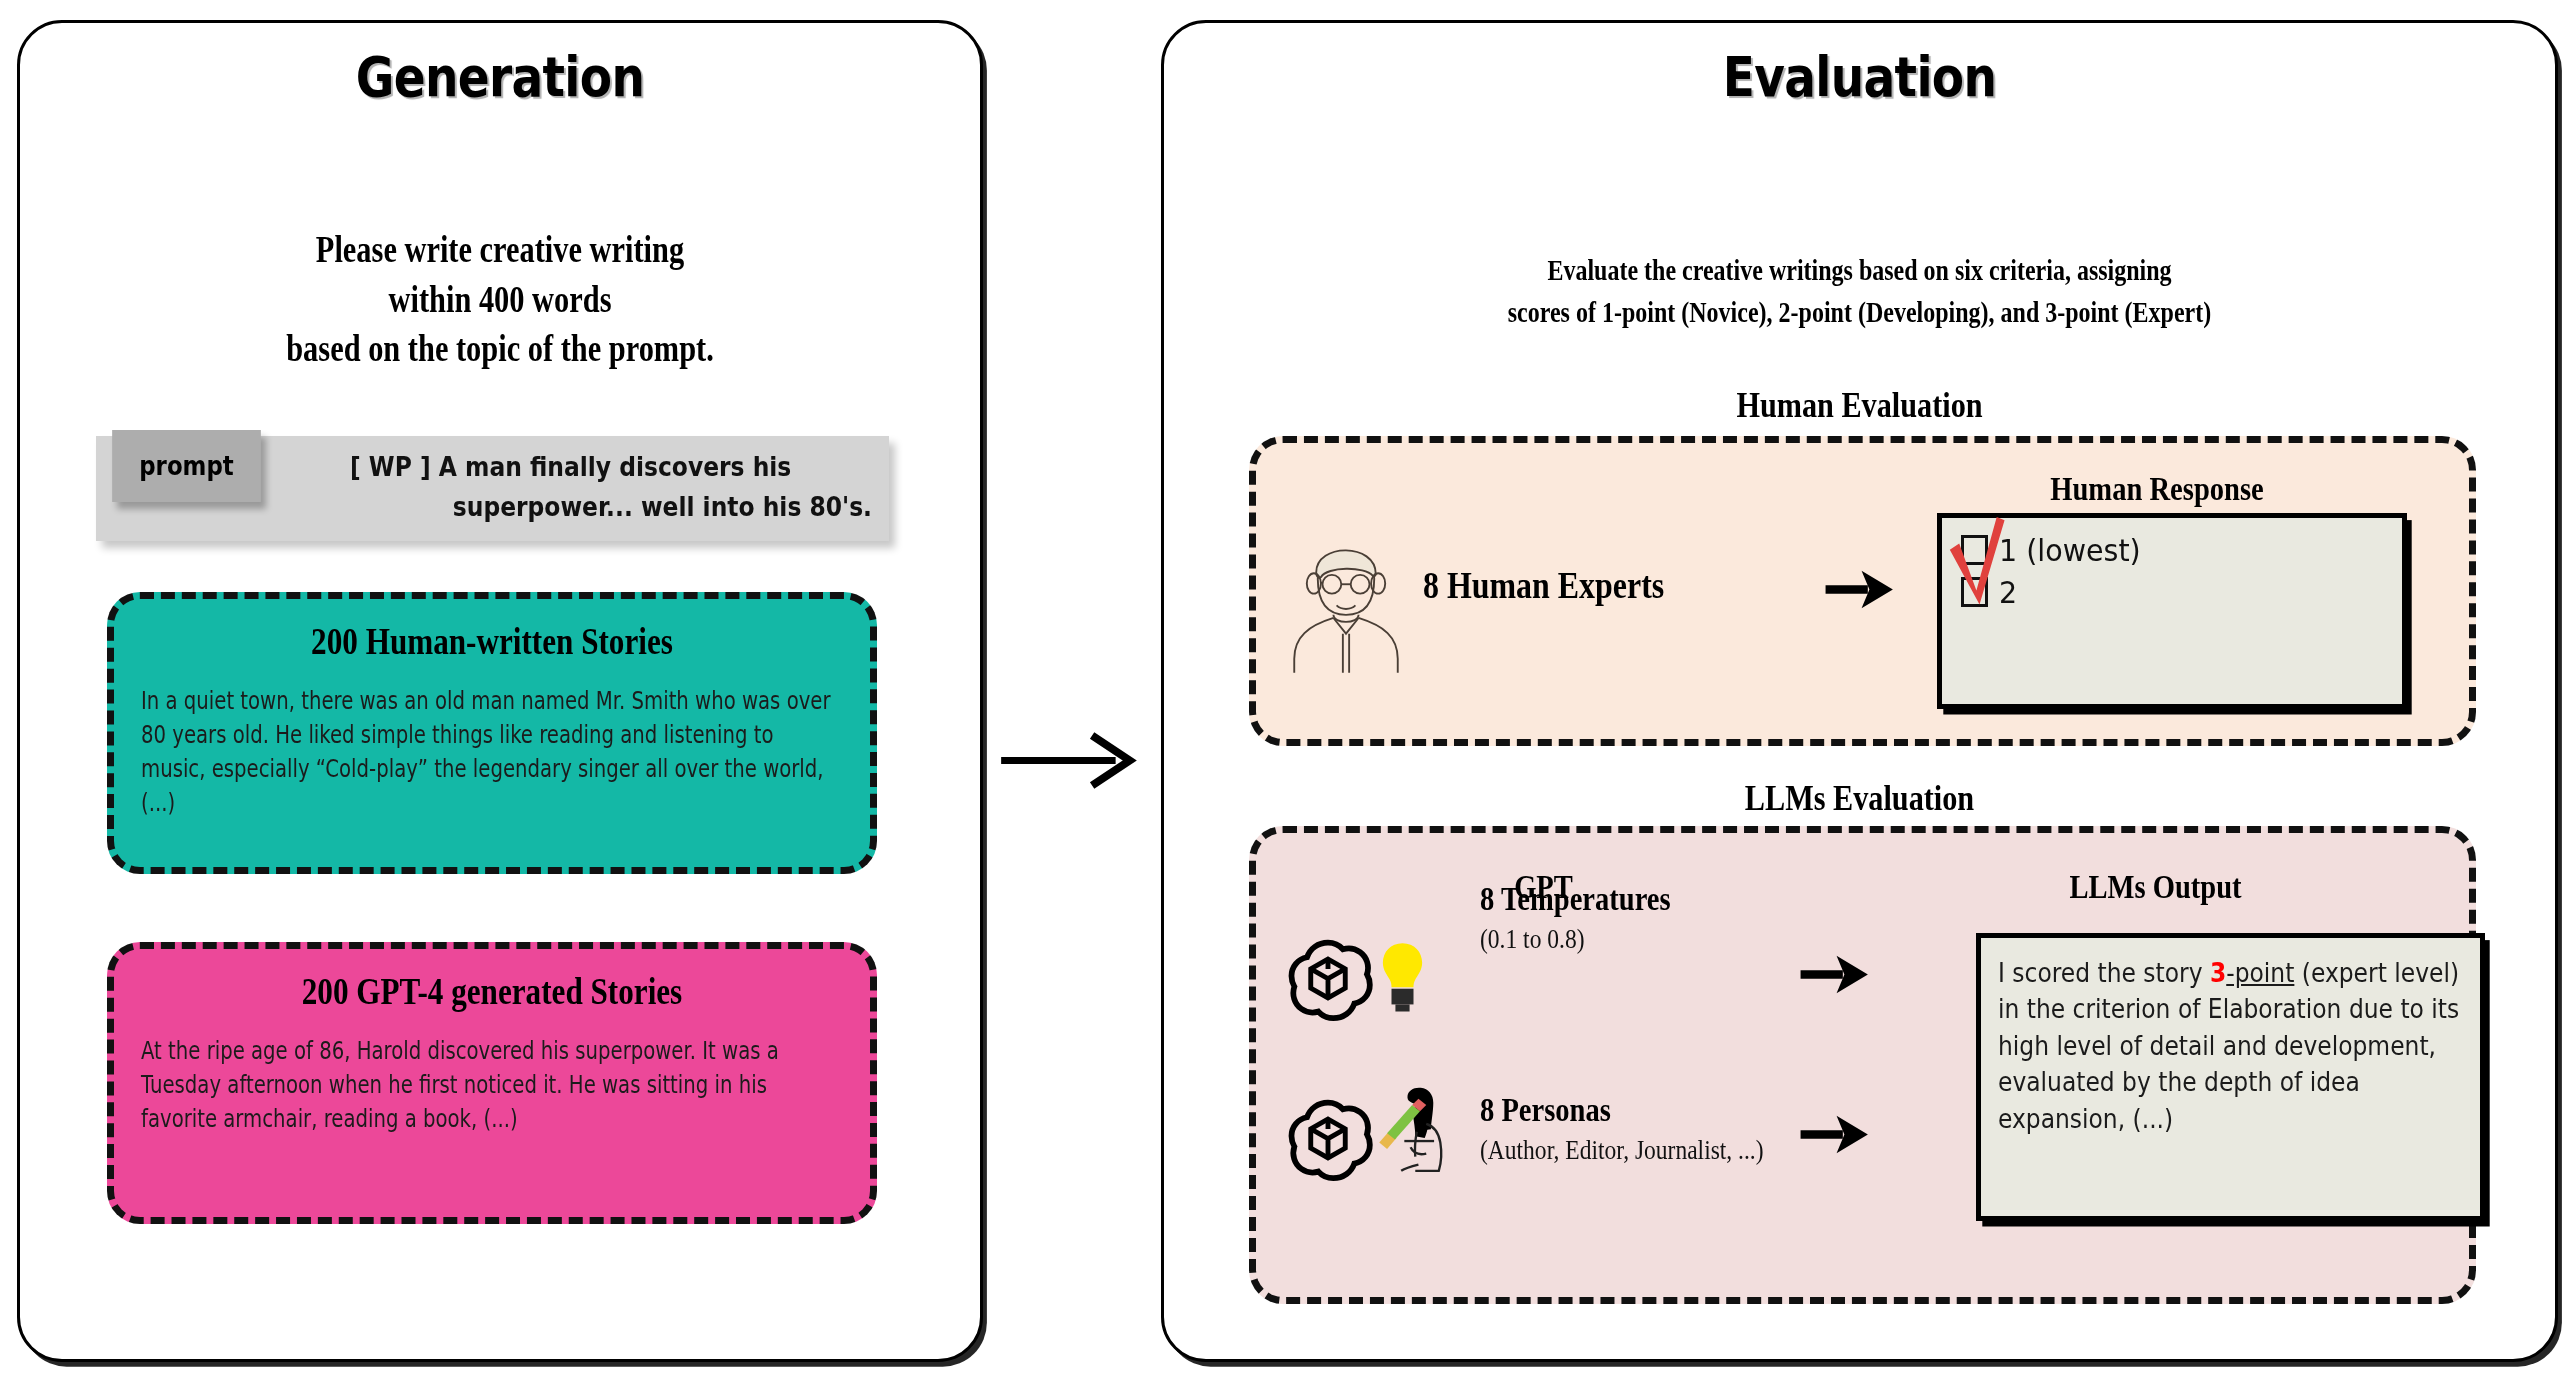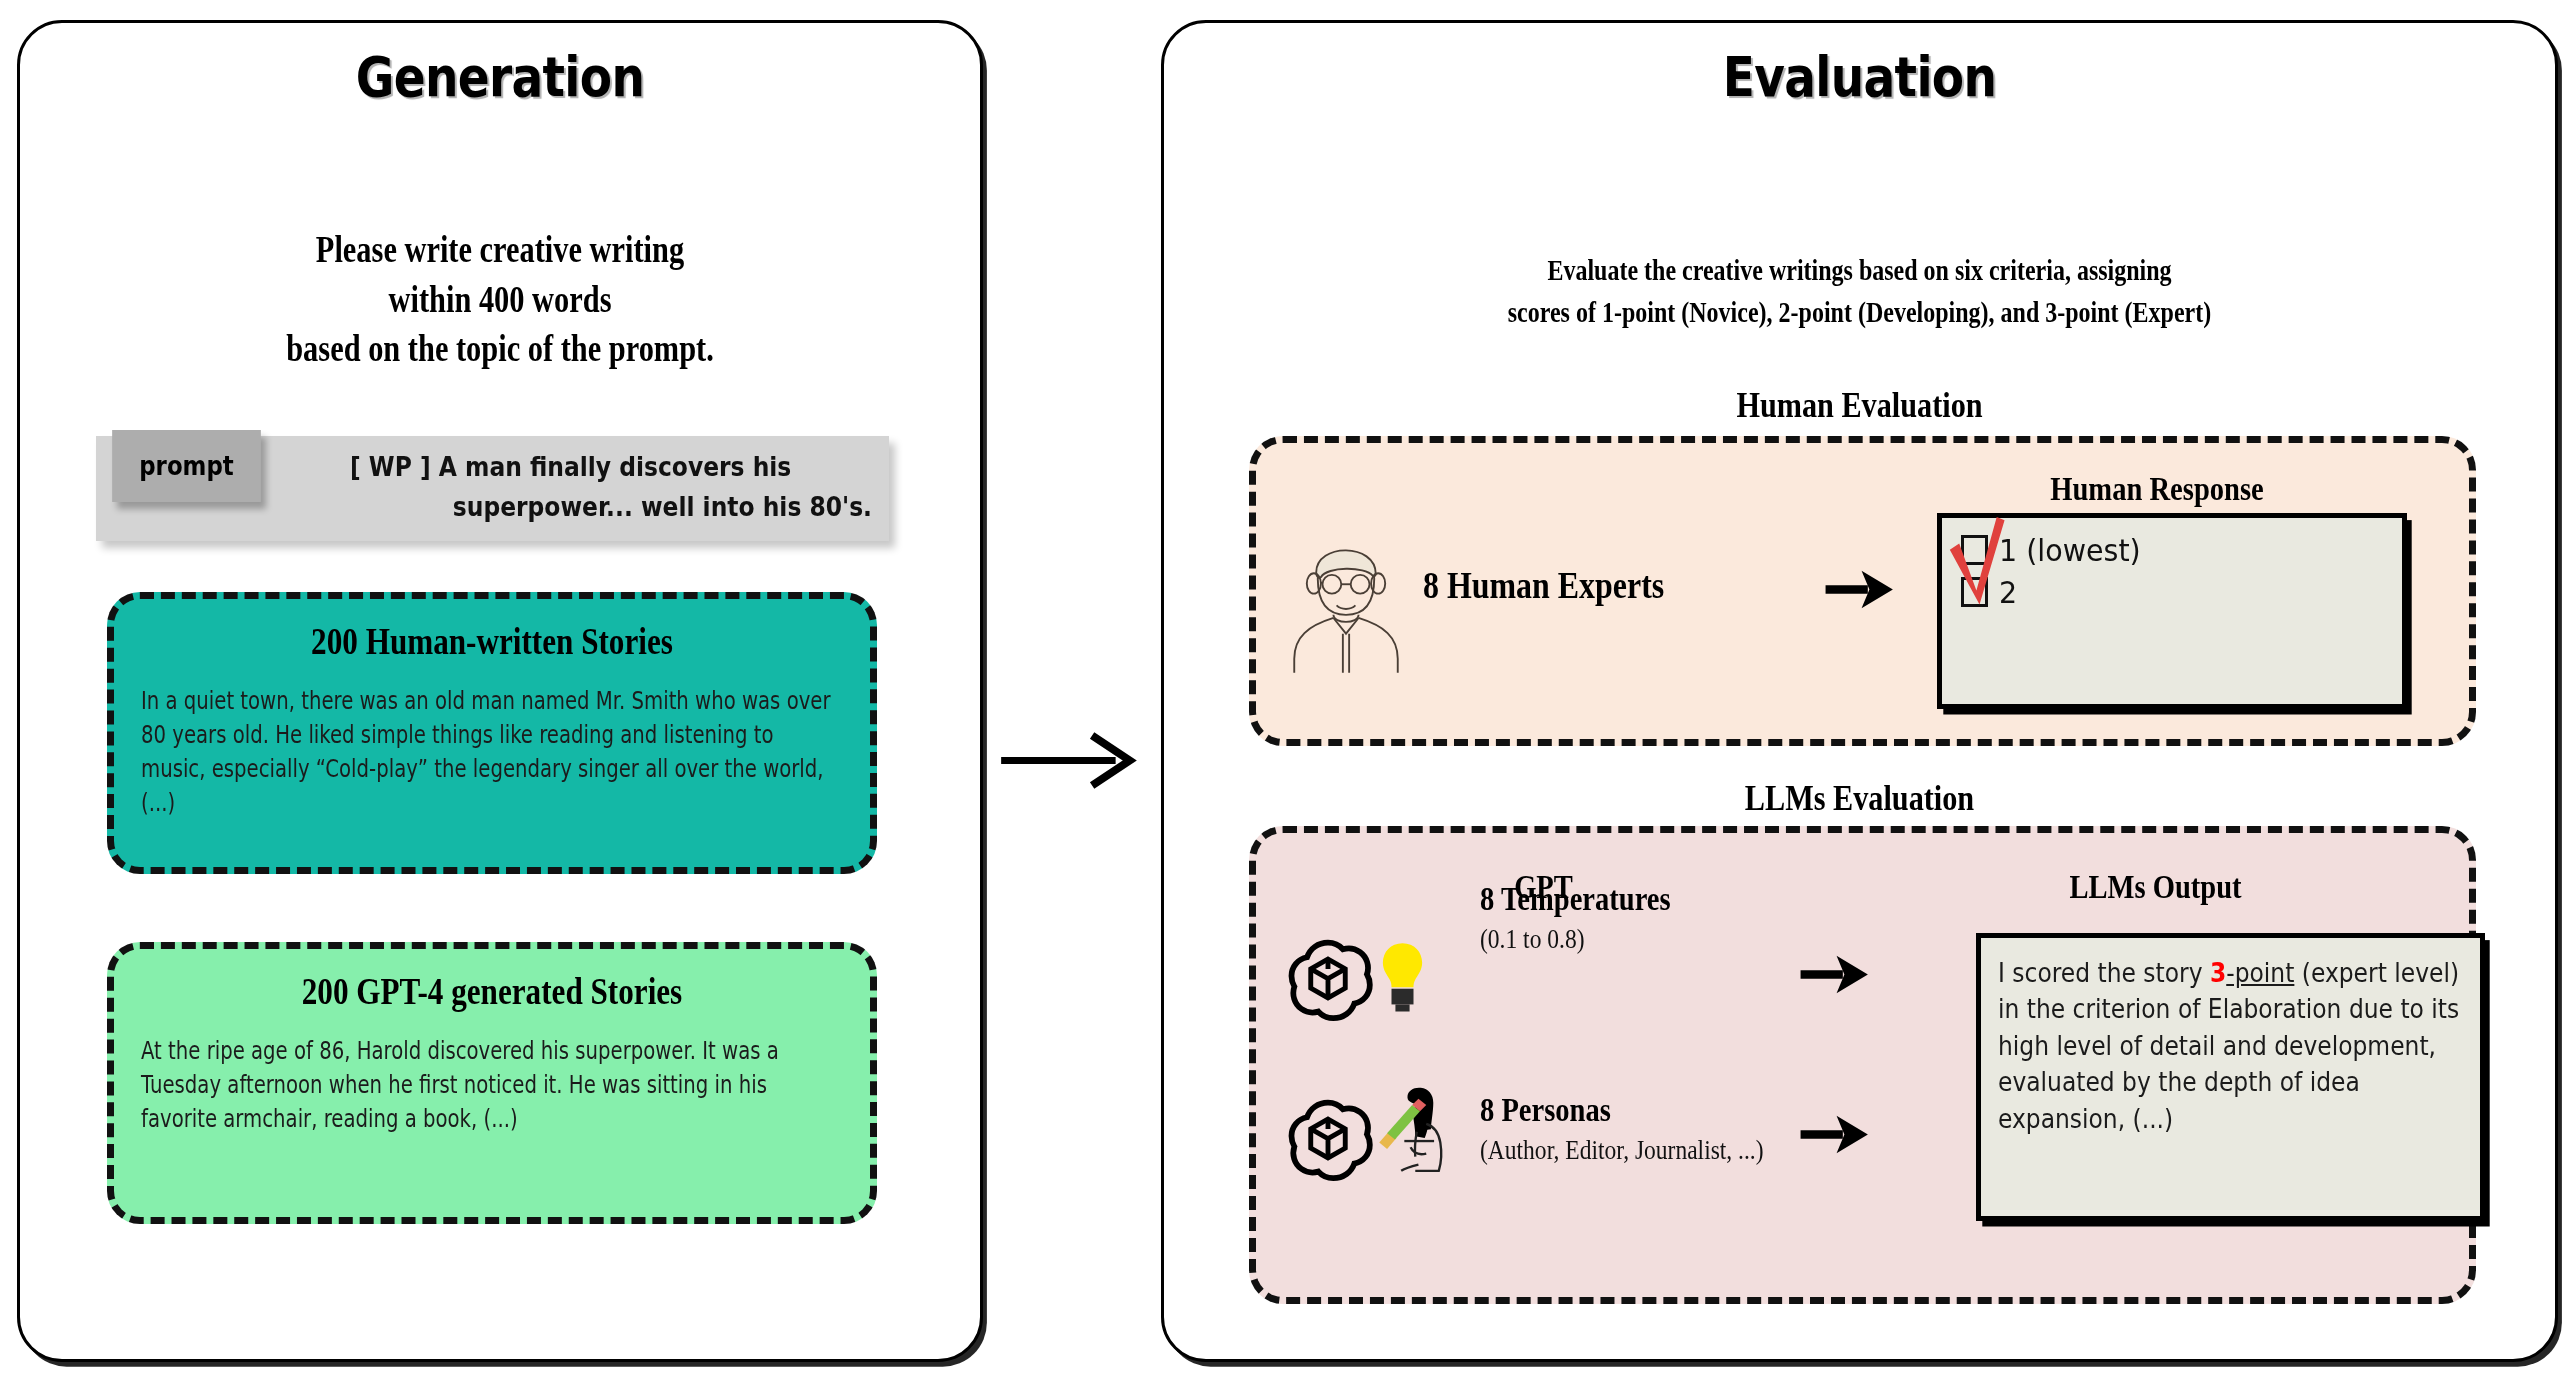--- a/index.html
+++ b/index.html
@@ -117,21 +117,21 @@
     border-radius: 33px;
     box-sizing: border-box;
     padding: 20.4px 27px 15.7px 27px;
   }
   #human-stories-card {
     left: 107px; top: 592px; width: 770px; height: 282px;
     background: #14b8a6;
   }
   #gpt-stories-card {
     left: 107px; top: 942px; width: 770px; height: 282px;
-    background: #86efac;
+    background: #ec4899;
   }
   .story-title {
     text-align: center;
     font-family: "Liberation Serif", serif;
     font-weight: bold;
     font-size: 38px;
     color: #000;
     transform: scaleX(0.82);
     margin-bottom: 20.4px;
   }

